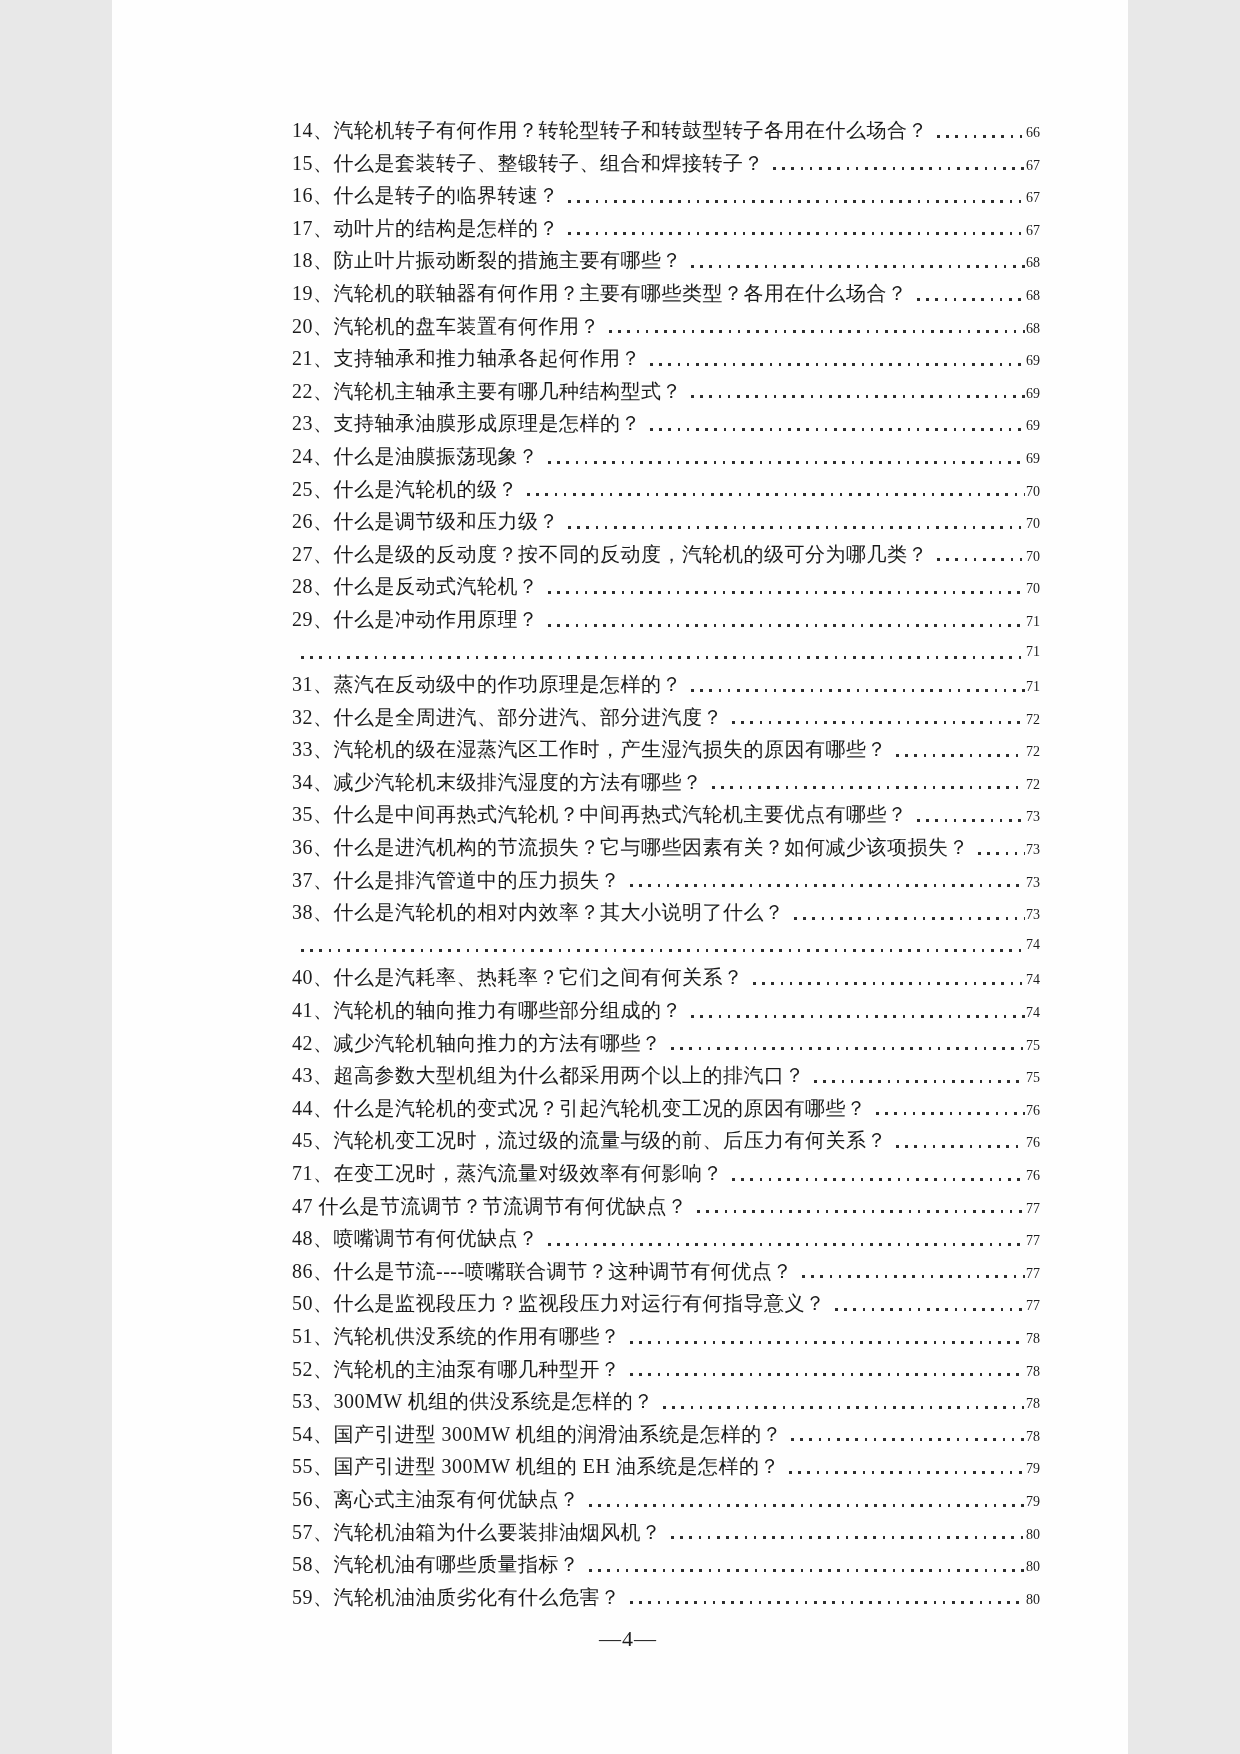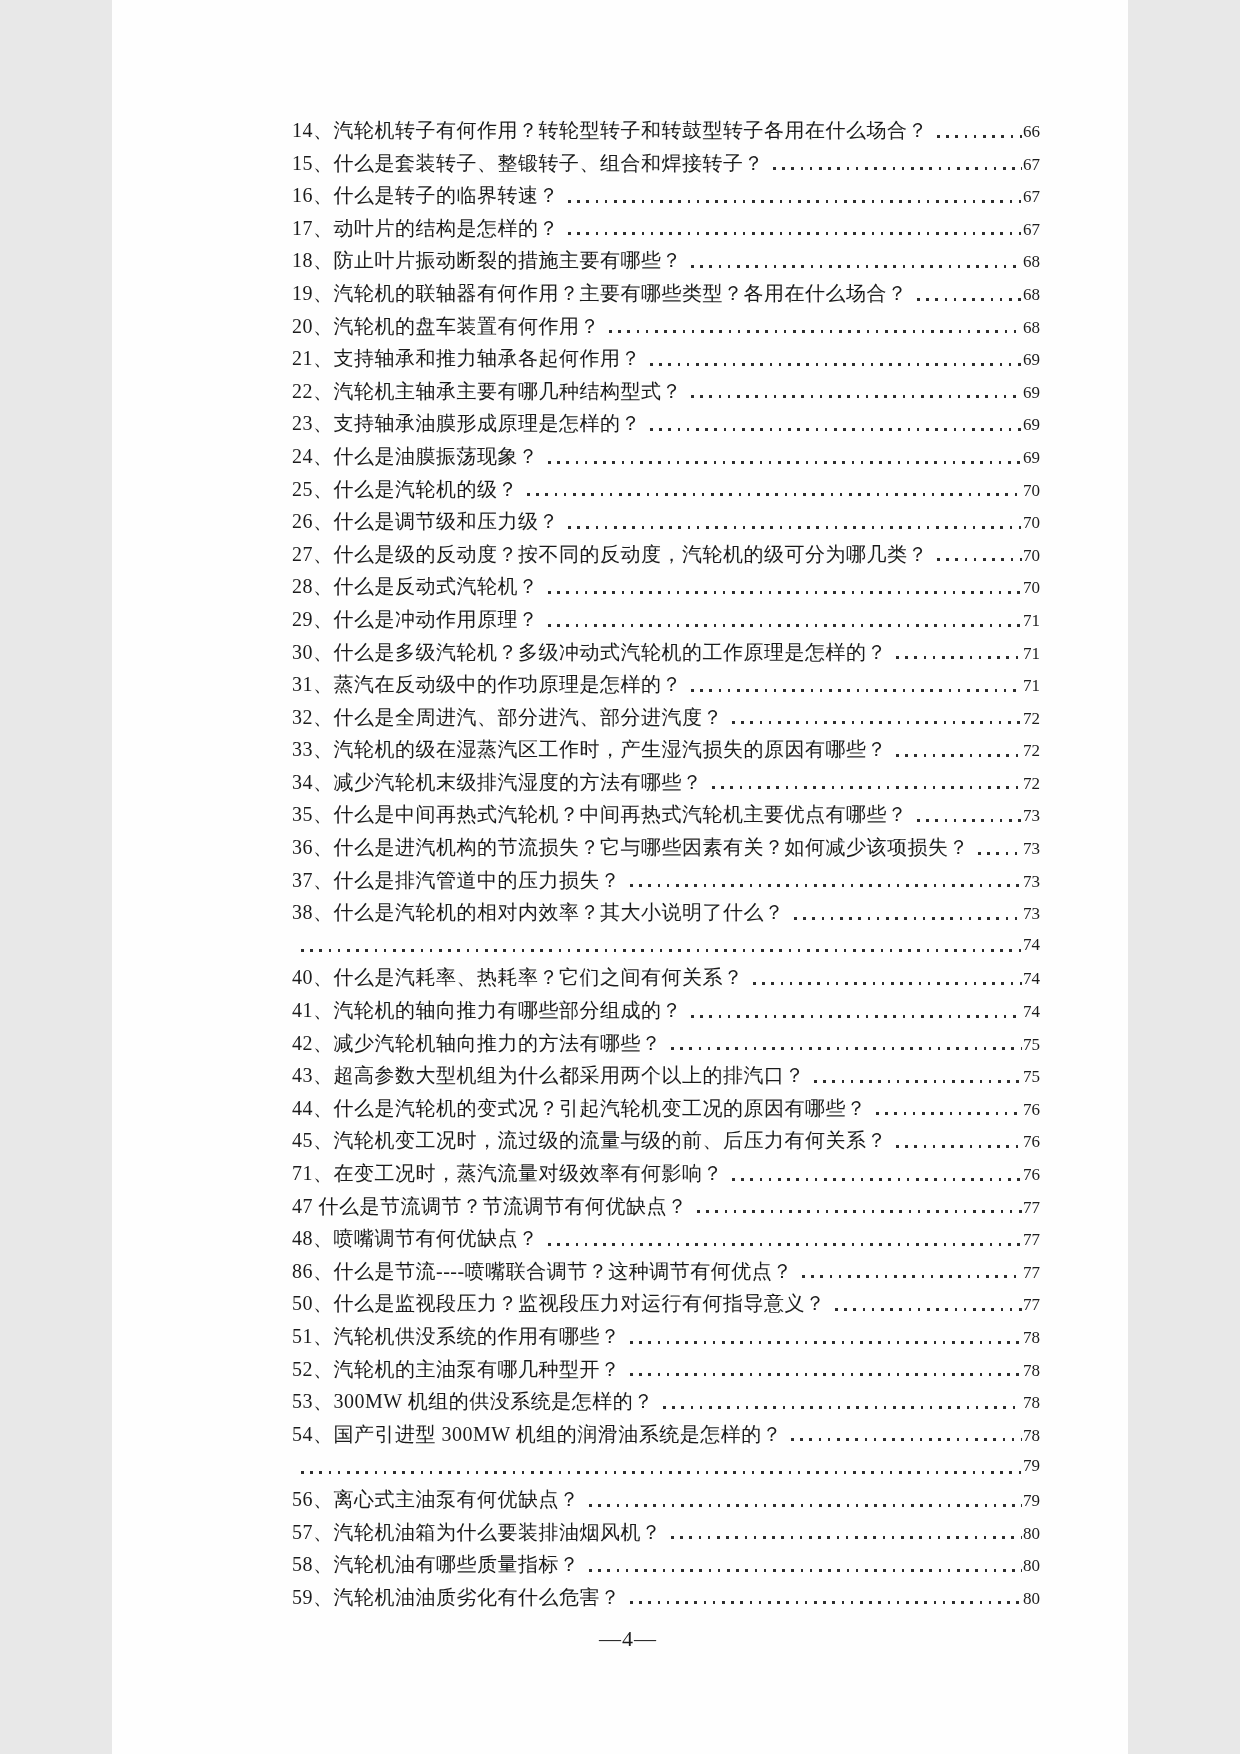--- a/index.html
+++ b/index.html
@@ -30,21 +30,21 @@
   .toc-leader{
     flex:1 1 auto;
     min-width:16px;
     height:3px;
     align-self:flex-end;
     margin:0 1px 9px 9px;
     background:repeating-linear-gradient(90deg,#2e2e2e 0 2.6px,transparent 2.6px 9.2px);
   }
   .toc-page{
     flex:0 0 auto;
-    font-size:17px;
+    font-size:14px;
   }
   .footer{
     margin-top:13px;
     margin-left:-76px; 
     text-align:center;
     font-size:22px;
     letter-spacing:1px;
   }
 </style>
 </head>
@@ -143,21 +143,20 @@
         <span class="toc-page">70</span>
       </div>
 
       <div class="toc-row">
         <span class="toc-label">29、什么是冲动作用原理？</span>
         <span class="toc-leader"></span>
         <span class="toc-page">71</span>
       </div>
 
       <div class="toc-row">
-        <span class="toc-label">30、什么是多级汽轮机？多级冲动式汽轮机的工作原理是怎样的？</span>
         <span class="toc-leader"></span>
         <span class="toc-page">71</span>
       </div>
 
       <div class="toc-row">
         <span class="toc-label">31、蒸汽在反动级中的作功原理是怎样的？</span>
         <span class="toc-leader"></span>
         <span class="toc-page">71</span>
       </div>
 
@@ -292,20 +291,21 @@
         <span class="toc-page">78</span>
       </div>
 
       <div class="toc-row">
         <span class="toc-label">54、国产引进型 300MW 机组的润滑油系统是怎样的？</span>
         <span class="toc-leader"></span>
         <span class="toc-page">78</span>
       </div>
 
       <div class="toc-row">
+        <span class="toc-label">55、国产引进型 300MW 机组的 EH 油系统是怎样的？</span>
         <span class="toc-leader"></span>
         <span class="toc-page">79</span>
       </div>
 
       <div class="toc-row">
         <span class="toc-label">56、离心式主油泵有何优缺点？</span>
         <span class="toc-leader"></span>
         <span class="toc-page">79</span>
       </div>
 

